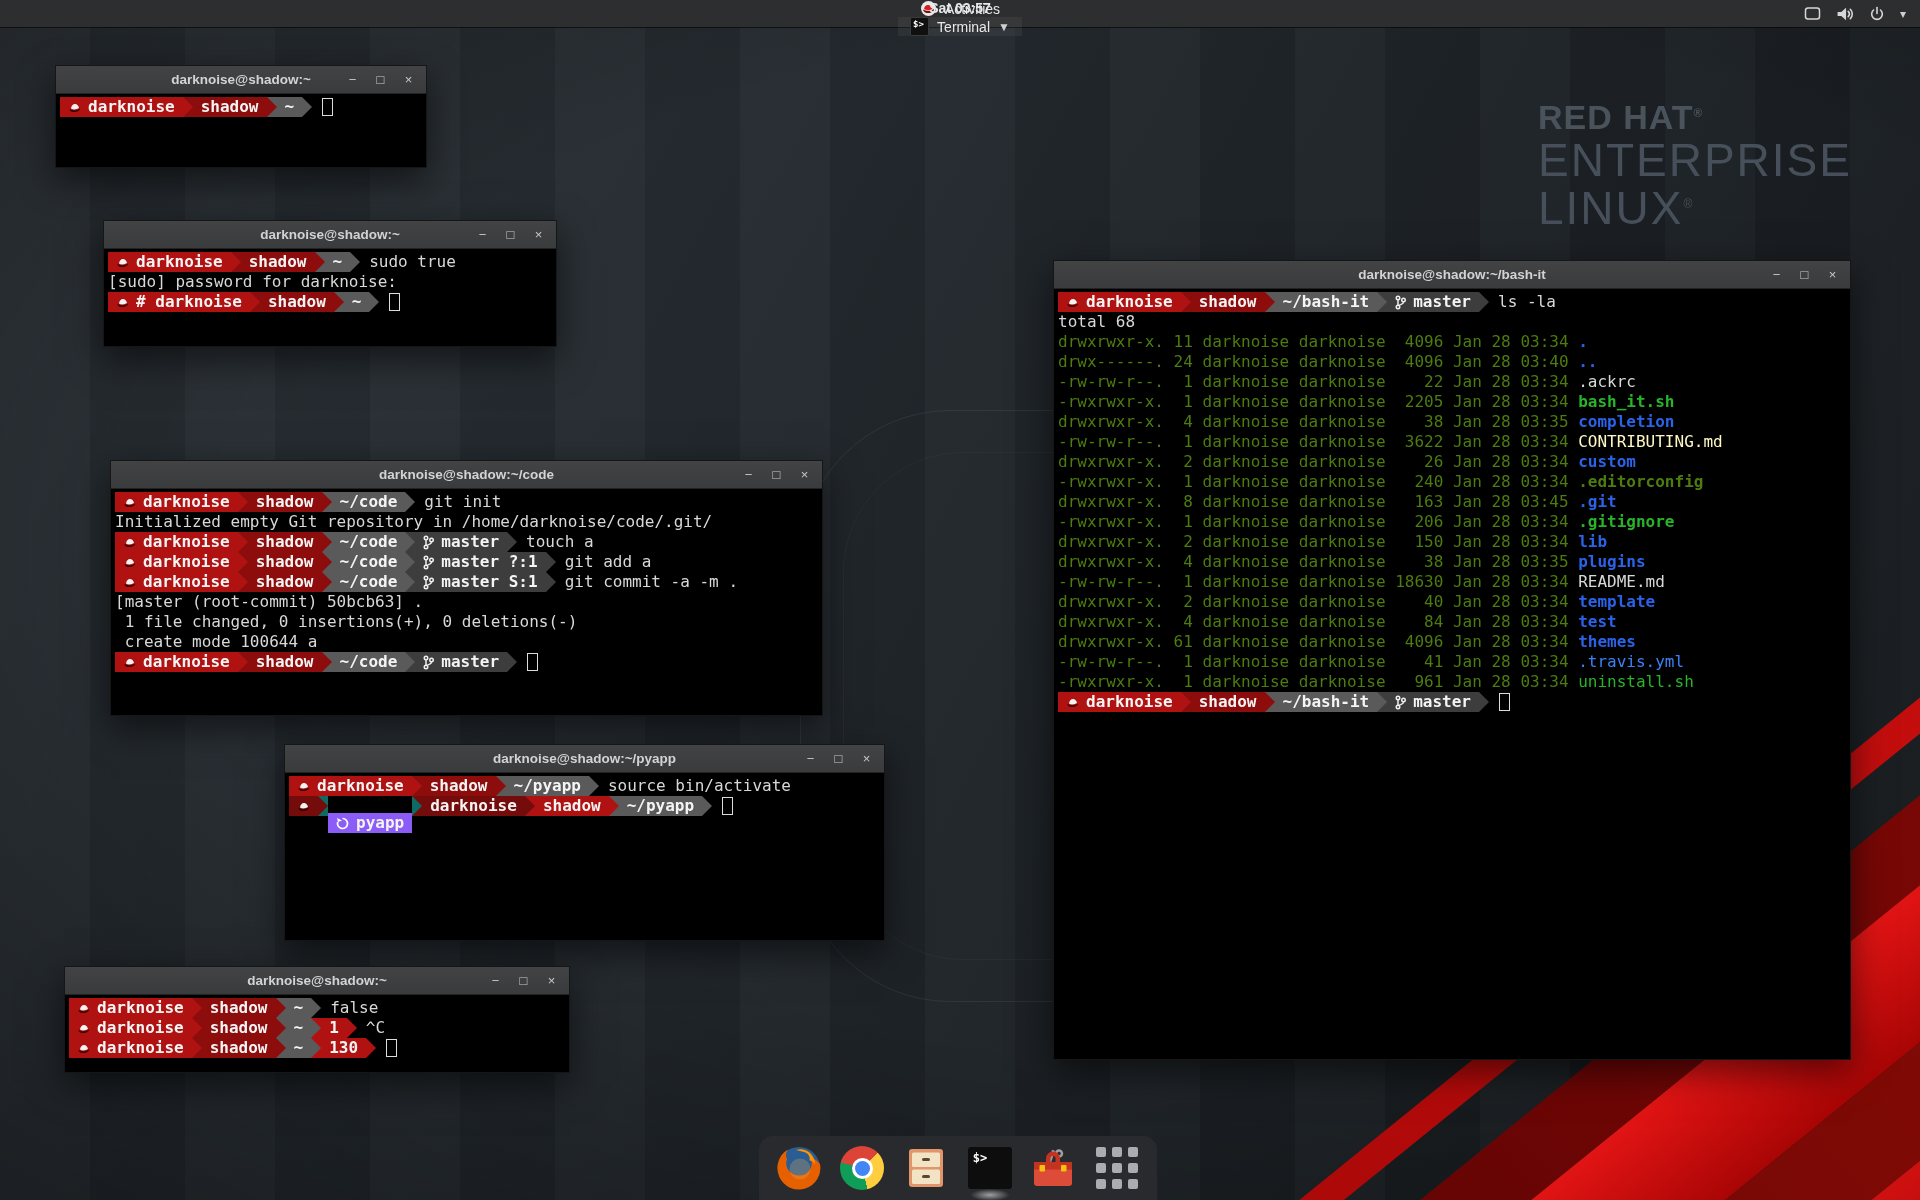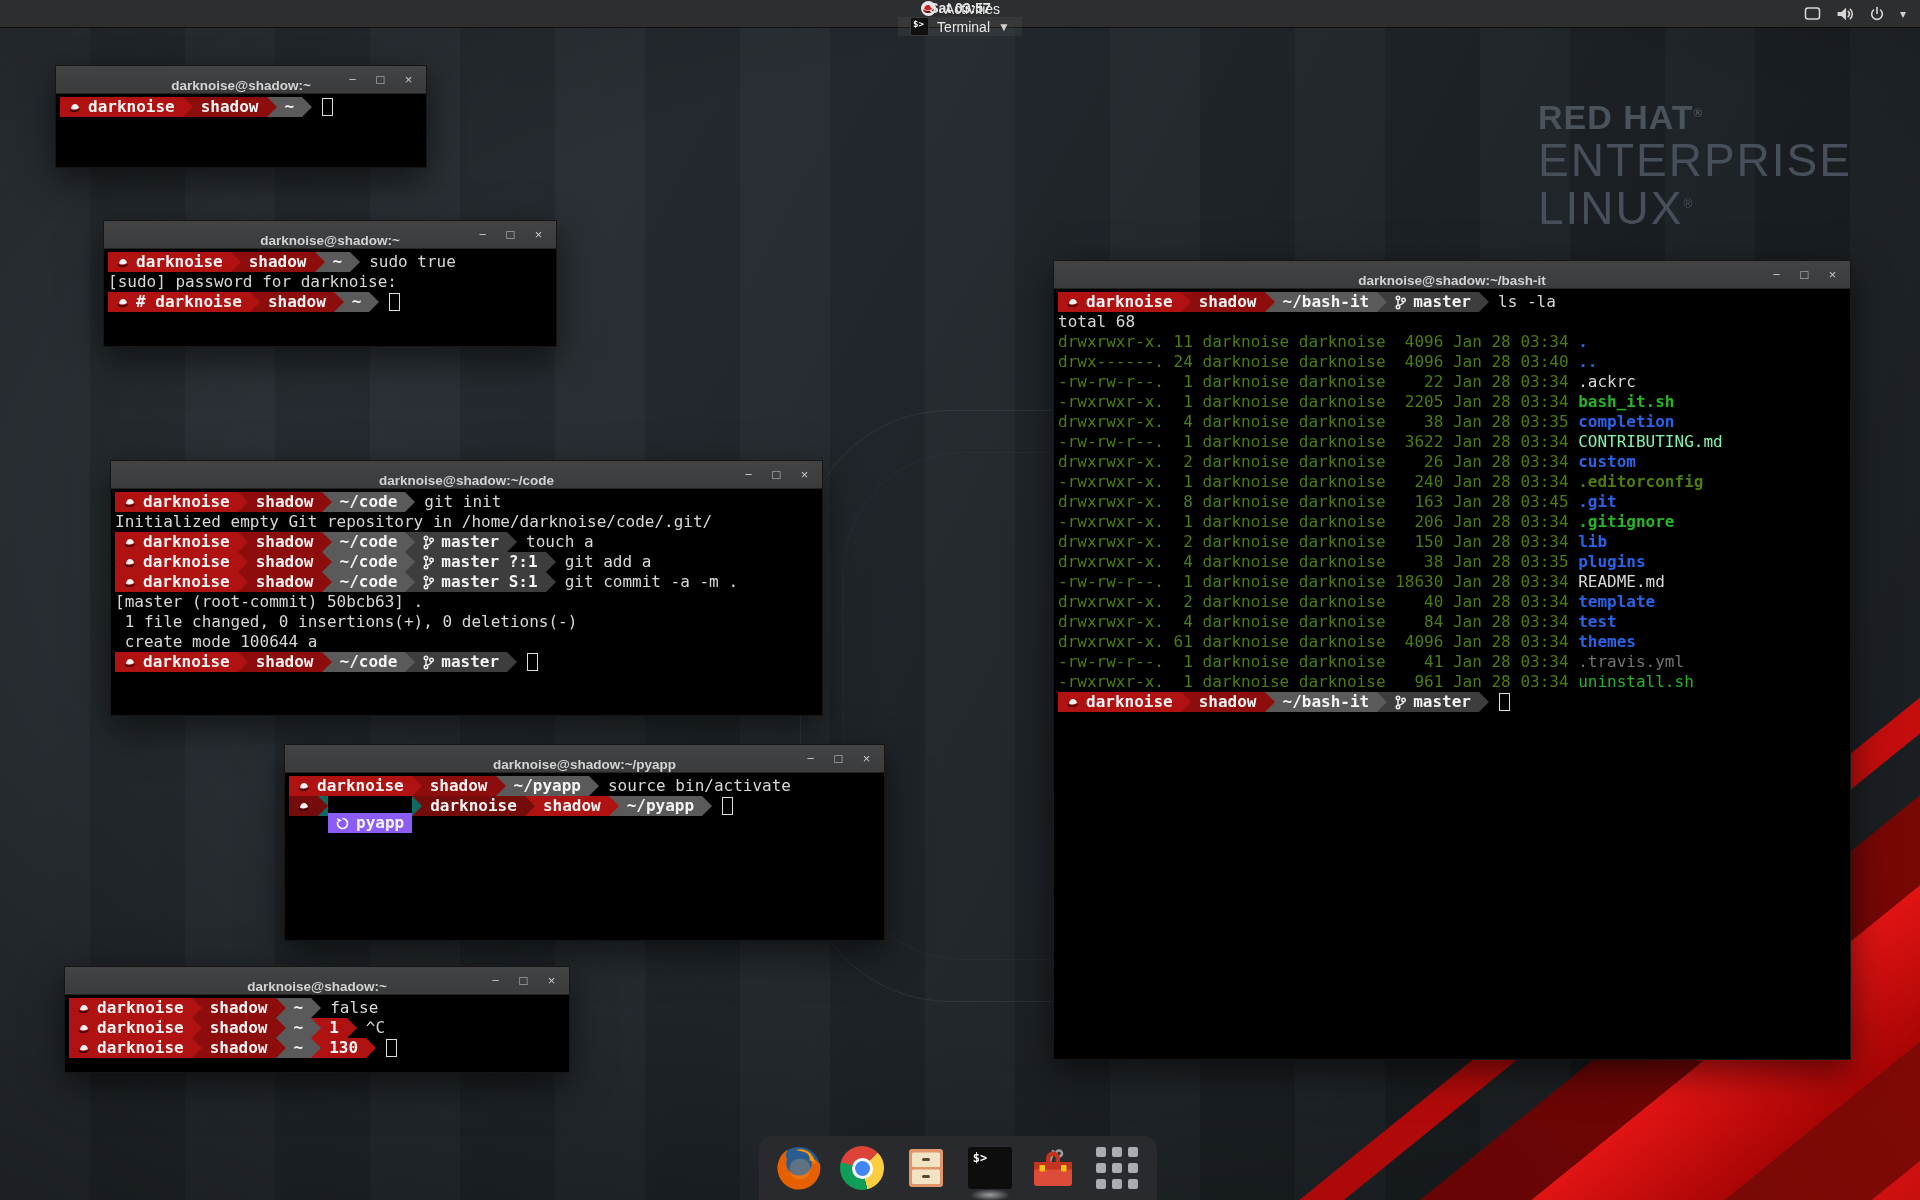--- a/index.html
+++ b/index.html
@@ -37,21 +37,21 @@
   #clock{position:absolute;left:50%;transform:translateX(-50%);font-weight:bold;}
   #status{position:absolute;right:0;top:0;height:27px;display:flex;align-items:center;gap:15px;padding:0 14px;}
   .mini-term{width:19px;height:19px;background:#101010;border:1px solid #3a3a3a;border-radius:2px;
     color:#fff;font:bold 9px/1 "DejaVu Sans Mono",monospace;padding:2px 0 0 2px;box-sizing:border-box;}
   .chev{color:#cfcfcf;font-size:12px;}
   
   #windows-layer{position:absolute;inset:0;z-index:10;}
   .term-window{position:absolute;background:#000;border:1px solid #161616;
     box-shadow:0 12px 34px rgba(0,0,0,.55);display:flex;flex-direction:column;box-sizing:border-box;}
   .titlebar{height:27px;flex:none;background:linear-gradient(#414345,#393b3d);
-    border-bottom:1px solid #232323;display:flex;align-items:flex-end;justify-content:center;position:relative;}
+    border-bottom:1px solid #232323;display:flex;align-items:center;justify-content:center;position:relative;}
   .wtitle{font-size:13.5px;font-weight:bold;color:#d3d3d3;}
   .controls{position:absolute;right:11px;top:0;height:100%;display:flex;align-items:center;gap:15px;}
   .wbtn{color:#c9c9c9;font-size:13px;width:13px;text-align:center;cursor:pointer;line-height:13px;}
   .term-body{flex:1;padding:3px 4px;font:16px/20px "DejaVu Sans Mono",monospace;color:#d8d8d8;overflow:hidden;}
   .t-line{white-space:pre;height:20px;line-height:20px;}
   .t-line.prompt{display:flex;align-items:stretch;white-space:pre;}
   .seg{display:inline-flex;align-items:center;padding:0 8px;font-weight:bold;color:#f4f4f4;height:20px;}
   .seg .ico{display:inline-flex;align-items:center;}
   .seg .ico.gap{margin-right:7px;}
   .sep{width:10px;height:20px;position:relative;flex:none;}
@@ -301,32 +301,32 @@
                   <circle cx="6" cy="24" r="3.5"></circle>
                   <circle cx="17" cy="10" r="3.5"></circle>
                   <path d="M6 10v10 M17 14c0 5-6 4-9 7"></path>
                 </svg></span><span class="segtext">master</span></span><span class="sep"><b style="border-left-color: rgb(61, 61, 61);"></b></span><span class="cmd">ls -la</span></div>
           <div class="t-line">total 68</div>
           <div class="t-line"><span class="lspre">drwxrwxr-x. 11 darknoise darknoise  4096 Jan 28 03:34 </span><span class="lsname" style="color: rgb(43, 99, 232); font-weight: bold;">.</span></div>
           <div class="t-line"><span class="lspre">drwx------. 24 darknoise darknoise  4096 Jan 28 03:40 </span><span class="lsname" style="color: rgb(43, 99, 232); font-weight: bold;">..</span></div>
           <div class="t-line"><span class="lspre">-rw-rw-r--.  1 darknoise darknoise    22 Jan 28 03:34 </span><span class="lsname" style="color: rgb(216, 216, 216);">.ackrc</span></div>
           <div class="t-line"><span class="lspre">-rwxrwxr-x.  1 darknoise darknoise  2205 Jan 28 03:34 </span><span class="lsname" style="color: rgb(40, 180, 40); font-weight: bold;">bash_it.sh</span></div>
           <div class="t-line"><span class="lspre">drwxrwxr-x.  4 darknoise darknoise    38 Jan 28 03:35 </span><span class="lsname" style="color: rgb(43, 99, 232); font-weight: bold;">completion</span></div>
-          <div class="t-line"><span class="lspre">-rw-rw-r--.  1 darknoise darknoise  3622 Jan 28 03:34 </span><span class="lsname" style="color: #86efac;">CONTRIBUTING.md</span></div>
+          <div class="t-line"><span class="lspre">-rw-rw-r--.  1 darknoise darknoise  3622 Jan 28 03:34 </span><span class="lsname" style="color: #fef9c3;">CONTRIBUTING.md</span></div>
           <div class="t-line"><span class="lspre">drwxrwxr-x.  2 darknoise darknoise    26 Jan 28 03:34 </span><span class="lsname" style="color: rgb(43, 99, 232); font-weight: bold;">custom</span></div>
           <div class="t-line"><span class="lspre">-rwxrwxr-x.  1 darknoise darknoise   240 Jan 28 03:34 </span><span class="lsname" style="color: #4d7c0f; font-weight: bold;">.editorconfig</span></div>
           <div class="t-line"><span class="lspre">drwxrwxr-x.  8 darknoise darknoise   163 Jan 28 03:45 </span><span class="lsname" style="color: rgb(43, 99, 232); font-weight: bold;">.git</span></div>
           <div class="t-line"><span class="lspre">-rwxrwxr-x.  1 darknoise darknoise   206 Jan 28 03:34 </span><span class="lsname" style="color: rgb(40, 180, 40); font-weight: bold;">.gitignore</span></div>
           <div class="t-line"><span class="lspre">drwxrwxr-x.  2 darknoise darknoise   150 Jan 28 03:34 </span><span class="lsname" style="color: rgb(43, 99, 232); font-weight: bold;">lib</span></div>
           <div class="t-line"><span class="lspre">drwxrwxr-x.  4 darknoise darknoise    38 Jan 28 03:35 </span><span class="lsname" style="color: rgb(43, 99, 232); font-weight: bold;">plugins</span></div>
           <div class="t-line"><span class="lspre">-rw-rw-r--.  1 darknoise darknoise 18630 Jan 28 03:34 </span><span class="lsname" style="color: rgb(216, 216, 216);">README.md</span></div>
           <div class="t-line"><span class="lspre">drwxrwxr-x.  2 darknoise darknoise    40 Jan 28 03:34 </span><span class="lsname" style="color: rgb(43, 99, 232); font-weight: bold;">template</span></div>
           <div class="t-line"><span class="lspre">drwxrwxr-x.  4 darknoise darknoise    84 Jan 28 03:34 </span><span class="lsname" style="color: rgb(43, 99, 232); font-weight: bold;">test</span></div>
           <div class="t-line"><span class="lspre">drwxrwxr-x. 61 darknoise darknoise  4096 Jan 28 03:34 </span><span class="lsname" style="color: rgb(43, 99, 232); font-weight: bold;">themes</span></div>
-          <div class="t-line"><span class="lspre">-rw-rw-r--.  1 darknoise darknoise    41 Jan 28 03:34 </span><span class="lsname" style="color: #737373;">.travis.yml</span></div>
+          <div class="t-line"><span class="lspre">-rw-rw-r--.  1 darknoise darknoise    41 Jan 28 03:34 </span><span class="lsname" style="color: #3b82f6;">.travis.yml</span></div>
           <div class="t-line"><span class="lspre">-rwxrwxr-x.  1 darknoise darknoise   961 Jan 28 03:34 </span><span class="lsname" style="color: rgb(40, 180, 40); font-weight: normal;">uninstall.sh</span></div>
           <div class="t-line prompt"><span class="seg" style="background: rgb(176, 18, 18);"><span class="ico gap"><svg width="13" height="11" viewBox="0 0 26 22">
                   <path d="M6 13 C7 6 11 3 15 4 C19 5 21 8 22 12 C18 15 10 16 6 13 Z" fill="#f2f2f2"></path>
                   <path d="M3 14 C9 18 18 18 24 13 C24 15 23 16 22 17 C16 21 8 21 4 17 C3.5 16 3 15 3 14 Z" fill="#360000"></path>
                 </svg></span><span class="segtext">darknoise</span></span><span class="sep" style="background: rgb(141, 13, 13);"><b style="border-left-color: rgb(176, 18, 18);"></b></span><span class="seg" style="background: rgb(141, 13, 13);"><span class="segtext">shadow</span></span><span class="sep" style="background: rgb(90, 90, 90);"><b style="border-left-color: rgb(141, 13, 13);"></b></span><span class="seg" style="background: rgb(90, 90, 90);"><span class="segtext">~/bash-it</span></span><span class="sep" style="background: rgb(61, 61, 61);"><b style="border-left-color: rgb(90, 90, 90);"></b></span><span class="seg" style="background: rgb(61, 61, 61);"><span class="ico gap"><svg width="11" height="15" viewBox="0 0 22 30" fill="none" stroke="#efefef" stroke-width="3">
                   <circle cx="6" cy="6" r="3.5"></circle>
                   <circle cx="6" cy="24" r="3.5"></circle>
                   <circle cx="17" cy="10" r="3.5"></circle>
                   <path d="M6 10v10 M17 14c0 5-6 4-9 7"></path>
                 </svg></span><span class="segtext">master</span></span><span class="sep"><b style="border-left-color: rgb(61, 61, 61);"></b></span><span class="cursor"></span></div>

